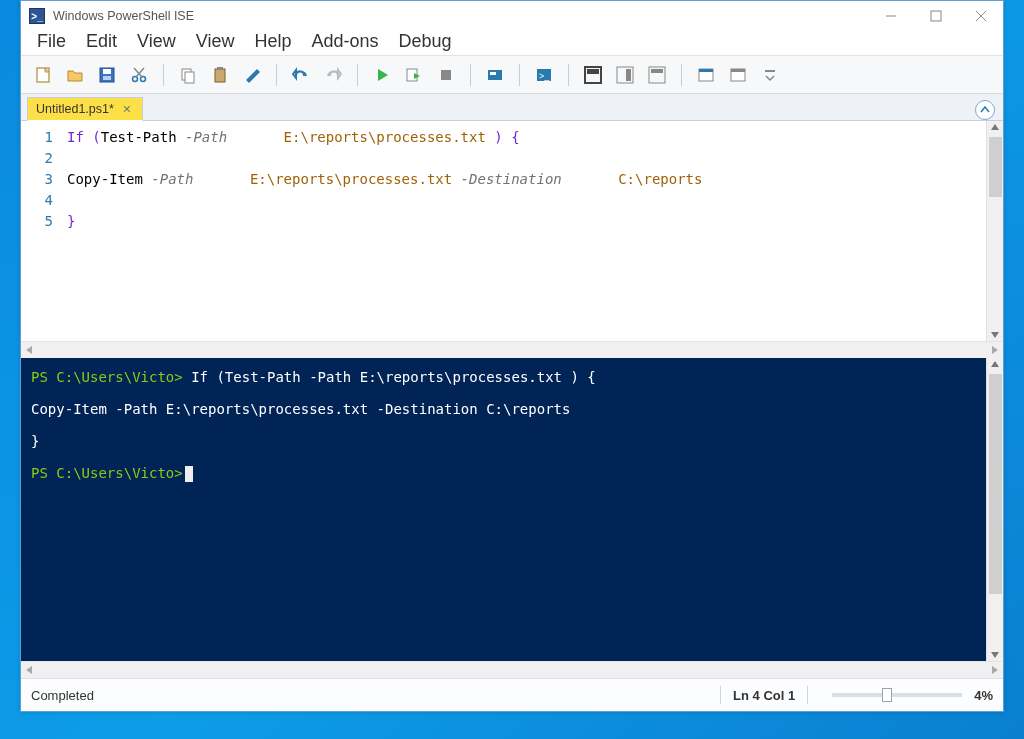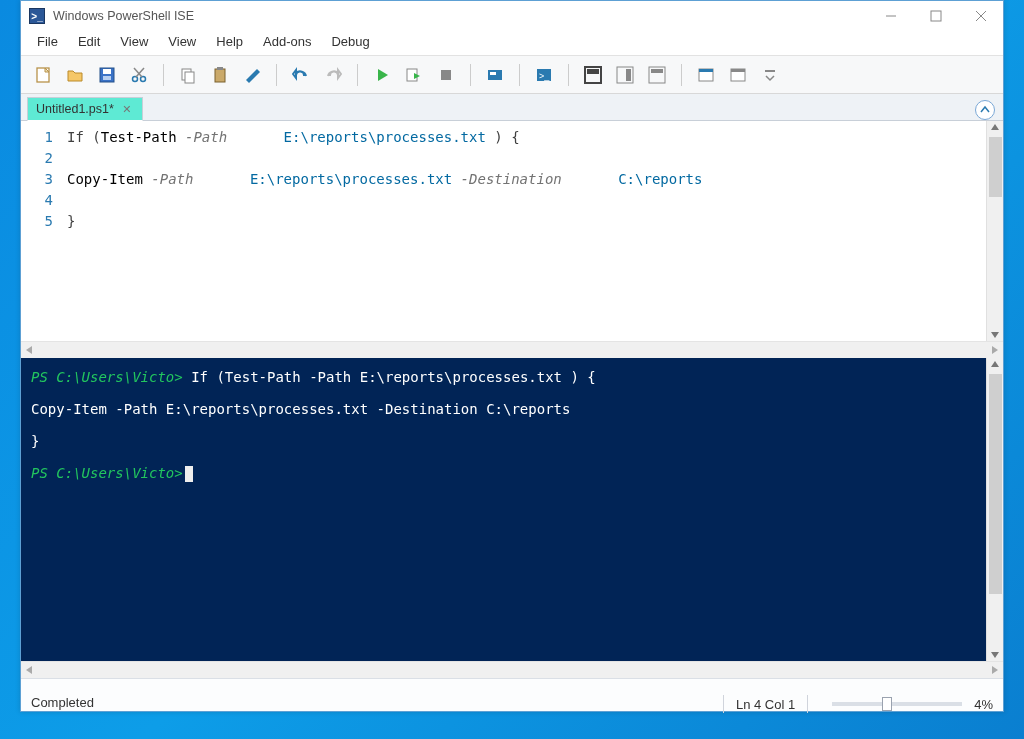--- a/index.html
+++ b/index.html
@@ -41,23 +41,23 @@
   .win-controls { margin-left: auto; display: flex; }
   .win-btn {
     width: 45px; height: 30px;
     display: flex; align-items: center; justify-content: center;
     color: #888; font-size: 13px;
   }
   
   .menubar {
     height: 25px;
     display: flex;
-    align-items: flex-start;
+    align-items: flex-end;
     padding: 0 6px;
-    font-size: 13px;
+    font-size: 18px;
     color: #333;
     border-bottom: 1px solid #e2e2e2;
   }
   .menubar span { padding: 3px 10px; cursor: default; }
   
   .toolbar {
     height: 38px;
     background: #f7f8f9;
     border-bottom: 1px solid #d8d8d8;
     display: flex; align-items: center;
@@ -76,21 +76,21 @@
     height: 27px;
     background: #eef2f6;
     border-bottom: 1px solid #c8cfd8;
     display: flex;
     align-items: flex-end;
     padding-left: 6px;
     position: relative;
   }
   .tab {
     height: 24px;
-    background: #5eead4;
+    background: #fde047;
     border: 1px solid #c8cfd8;
     border-bottom: 1px solid #fff;
     padding: 2px 8px;
     font-size: 12.5px;
     color: #333;
     display: flex; align-items: center;
     position: relative; top: 1px;
   }
   .tab-close {
     margin-left: 6px;
@@ -124,22 +124,22 @@
     flex: 1;
     padding: 6px 0 0 4px;
     font-family: Consolas, monospace;
     font-size: 14px;
     line-height: 21px;
     color: #111;
     white-space: pre;
   }
   .code .cmd { color: #000000; }
   .code .param { color: #737373; font-style: italic; }
-  .code .arg { color: #0369a1; padding-left: 48px; }
-  .code .brace { color: #404040; }
+  .code .arg { color: #a16207; padding-left: 48px; }
+  .code .brace { color: #6d28d9; }
   .ed-vscroll {
     width: 17px; background: #f0f0f0; border-left:1px solid #e0e0e0;
     position:relative;
   }
   .ed-vscroll::before, .ed-vscroll::after {
     content:""; position:absolute; left:3px; width:11px; height:11px;
     border:4px solid transparent;
   }
   .ed-vscroll .thumb {position:absolute; left:2px; top:16px; width:13px; height:60px; background:#cfcfcf;}
   .ed-vscroll .up{position:absolute;top:3px;left:4px;width:0;height:0;border-left:4px solid transparent;border-right:4px solid transparent;border-bottom:6px solid #777;}
@@ -151,38 +151,38 @@
   .console-wrap { display:flex; flex:1; }
   .console {
     flex:1;
     background: #012456;
     color: #fff;
     font-family: Consolas, monospace;
     font-size: 14px;
     line-height: 22px;
     padding: 8px 10px;
   }
-  .console .prompt { color:#22c55e;font-style:italic; }
+  .console .prompt { color:#84cc16; }
   .console-cursor { display:inline-block; width:8px; height:16px; background:#eee; vertical-align: middle; margin-left:2px;}
   .cons-vscroll { width:17px; background:#f0f0f0; border-left:1px solid #e0e0e0; position:relative;}
   .cons-vscroll .thumb {position:absolute; left:2px; top:16px; width:13px; height:220px; background:#cfcfcf;}
   .cons-vscroll .up{position:absolute;top:3px;left:4px;width:0;height:0;border-left:4px solid transparent;border-right:4px solid transparent;border-bottom:6px solid #777;}
   .cons-vscroll .dn{position:absolute;bottom:3px;left:4px;width:0;height:0;border-left:4px solid transparent;border-right:4px solid transparent;border-top:6px solid #777;}
   
   .statusbar {
     height: 29px;
     background: #fcfdfe;
     border-top: 1px solid #dadfe6;
-    display: flex; align-items: flex-start;
+    display: flex; align-items: center;
     font-size: 13px;
     color: #333;
     padding: 16px 10px;
   }
   .statusbar .sep { width:1px; height:18px; background:#d0d4dc; margin: 0 12px;}
-  .status-right { margin-left:auto; display:flex; align-items:center;}
+  .status-right { margin-left:auto; display:flex; align-items:center;font-weight:bold;}
   .zoom-slider {
     width: 130px; height: 4px; background:#dadfe6; margin: 0 12px; position:relative;
   }
   .zoom-slider .thumb { position:absolute; left:50px; top:-5px; width:10px; height:14px; background:#fff; border:1px solid #9aa2af;}
 </style>
 </head>
 <body>
 
 <div class="window">
 

